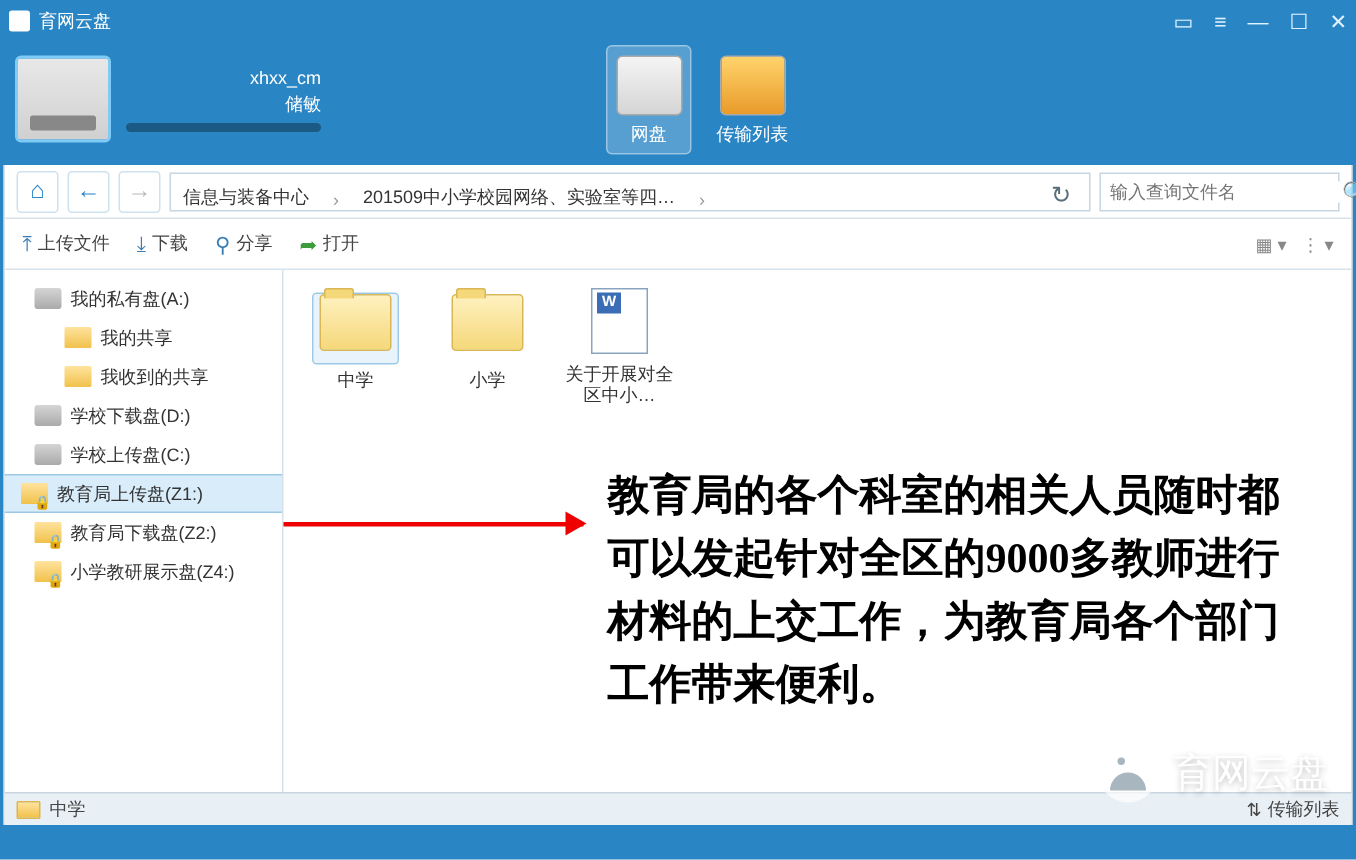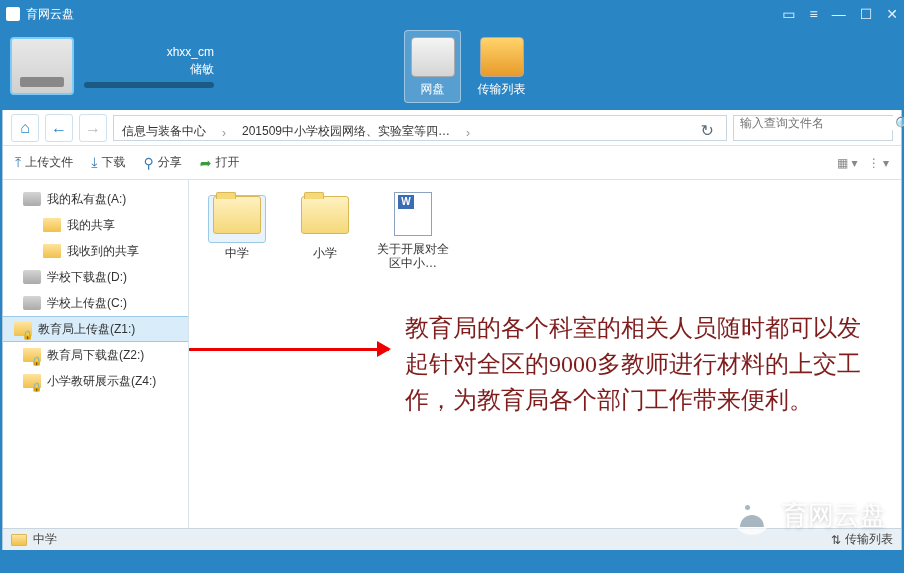--- a/index.html
+++ b/index.html
@@ -25,21 +25,21 @@
 .tab-icon { width: 44px; height: 40px; margin: 2px auto 4px; background: linear-gradient(#f4f4f4,#d5d5d5); border: 1px solid #aaa; border-radius: 4px; }
 .tab-icon.tools { background: linear-gradient(#ffd36b,#e89b2a); position:relative;}
 
 .app { background: #fff; border: 1px solid #b0c8da; border-top: none; height: 440px; margin: 0 2px; }
 
 .navbar { height: 36px; display: flex; align-items: center; gap: 6px; padding: 0 8px; border-bottom: 1px solid #d8e2ea; }
 .nav-btn { width: 28px; height: 28px; border: 1px solid #cde1ef; border-radius: 3px; display: flex; align-items: center; justify-content: center; color: #2a85c4; font-size: 16px; cursor:pointer; background:#fff;}
 .breadcrumb { flex: 1; height: 26px; border: 1px solid #c7d6e0; display: flex; align-items: flex-end; padding: 0 8px; font-size: 12px; color: #333; gap: 16px; }
 .breadcrumb .sep { color: #999; }
 .refresh-btn { border:none; background:none; color:#5b6e7c; font-size:16px; cursor:pointer; padding:0 4px; }
-.search-box { width: 160px; height: 26px; border: 1px solid #c7d6e0; display: flex; align-items: flex-start; padding: 0 6px; }
+.search-box { width: 160px; height: 26px; border: 1px solid #c7d6e0; display: flex; align-items: center; padding: 0 6px; }
 .search-box input { border: none; outline: none; flex: 1; font-size: 12px; color: #666; }
 .search-box .mag { color: #888; font-size: 14px; }
 
 .toolbar { height: 34px; display: flex; align-items: center; gap: 18px; padding: 0 12px; border-bottom: 1px solid #d8e2ea; font-size: 12px; color: #444; }
 .tool-item { display: flex; align-items: center; gap: 4px; cursor:pointer; }
 .tool-item .ic { font-size: 14px; }
 .tool-item.green .ic { color: #3a9d3a; }
 .tool-item.blue .ic { color: #3a7db5; }
 .toolbar .right { margin-left: auto; display: flex; gap: 10px; color: #888; }
 
@@ -59,21 +59,21 @@
 .file-item.selected .file-icon { outline: 1px solid #9cc9e6; background-color: #e8f3fb; border-radius:2px;}
 .file-icon { width: 56px; height: 46px; margin: 0 auto 4px; position:relative;}
 .folder-icon { width: 48px; height: 38px; margin: 4px auto; background: linear-gradient(#fff1c0,#f5d87a); border: 1px solid #d8b754; border-radius: 3px; position:relative;}
 .folder-icon:before{content:""; position:absolute; top:-5px; left:2px; width:18px; height:6px; background:#f5d87a; border:1px solid #d8b754; border-bottom:none; border-radius:2px 2px 0 0;}
 .doc-icon { width: 38px; height: 44px; margin: 0 auto; background: #fff; border: 1px solid #8aa4c0; position:relative;}
 .doc-icon:before{content:"W"; position:absolute; top:2px; left:3px; width:16px; height:14px; background:#3a6db5; color:#fff; font-size:10px; font-weight:bold; text-align:center; line-height:14px;}
 .file-label { line-height: 1.2; word-break: break-all;}
 .arrow { position:absolute; top: 168px; left: 0px; }
 .arrow-line { height: 3px; width: 200px; background: #e00; }
 .arrow-head { position:absolute; right:-2px; top:-7px; width:0; height:0; border-left:14px solid #e00; border-top:8px solid transparent; border-bottom:8px solid transparent;}
-.anno-text { color: #7f1d1d; font-size: 24px; font-family: SimSun, serif; line-height: 1.5; width: 470px; position:absolute; left:216px; top:130px;}
+.anno-text { color: #000000; font-size: 28px; font-family: SimSun, serif; line-height: 1.5; width: 470px; position:absolute; left:216px; top:130px;font-weight:bold;}
 
 .statusbar { height: 22px; background: #e8eff5; border-top: 1px solid #c9d6e0; display: flex; align-items: center; padding: 0 8px; font-size: 12px; color: #444; }
 .statusbar .folder-mini { width:16px; height:12px; background:linear-gradient(#ffe39e,#f0c14b); border:1px solid #d8b754; border-radius:1px; margin-right:6px; display:inline-block;}
 .statusbar .transfer { margin-left: auto; display:flex; align-items:center; gap:4px; cursor:pointer;}
 
 .watermark { position: absolute; right: 18px; bottom: 38px; display:flex; align-items:center; gap:10px; opacity:0.80; color:#fff; font-size:26px; text-shadow:0 1px 4px rgba(0,0,0,0.3);}
 .wm-icon { width:40px; height:40px; border-radius:20px; background:rgba(255,255,255,0.85); position:relative;}
 .wm-icon:before{content:""; position:absolute; top:10px; left:13px; width:5px; height:5px; background:#93a5b0; border-radius:50%;}
 .wm-icon:after{content:""; position:absolute; bottom:8px; left:8px; width:24px; height:12px; background:#93a5b0; border-radius:12px 12px 0 0;}
 </style>

